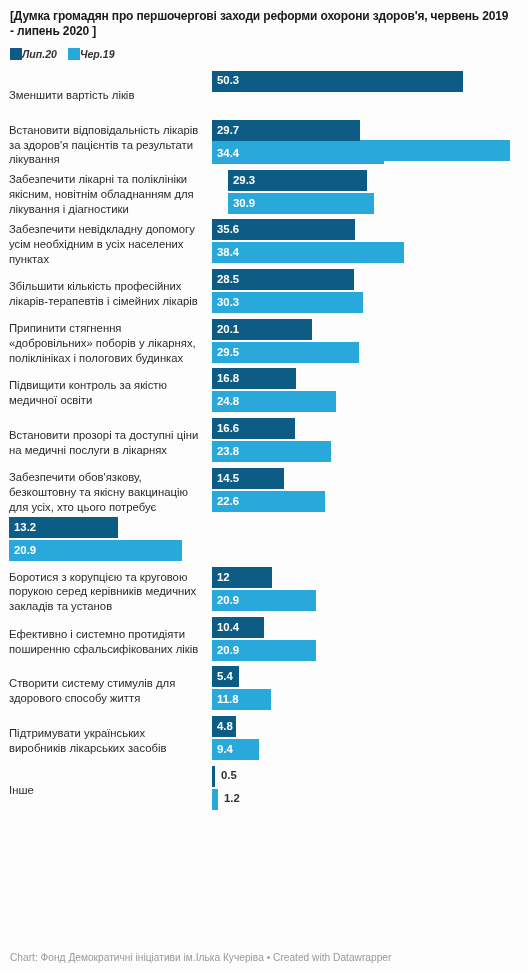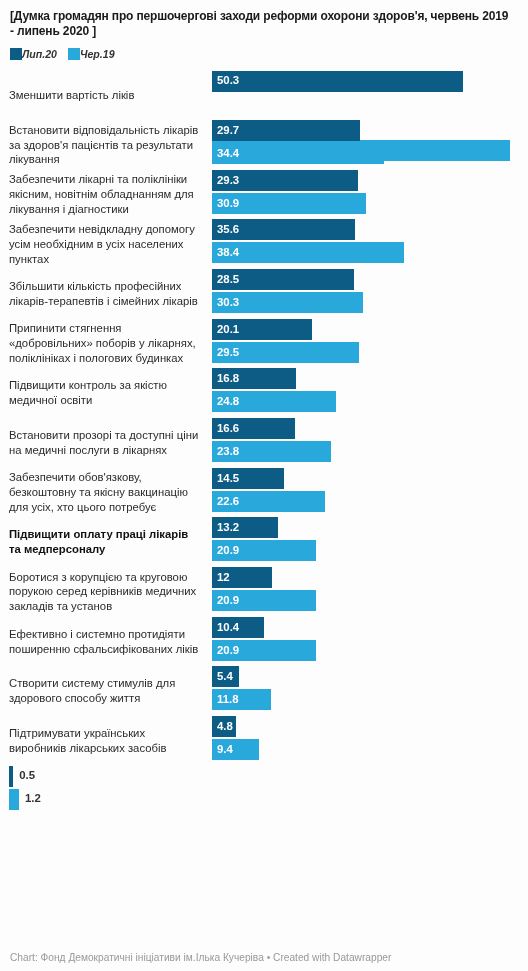--- a/index.html
+++ b/index.html
@@ -149,21 +149,21 @@
         <div class="row-label">Встановити відповідальність лікарів за здоров'я пацієнтів та результати лікування</div>
         <div class="bars">
           <div class="bar" title="Лип.20: 29.7" style="background: rgb(13, 92, 133); width: 48.2927%;">
             <span class="bar-value">29.7</span>
           </div>
           <div class="bar" title="Чер.19: 34.4" style="background: rgb(41, 168, 220); width: 55.935%;">
             <span class="bar-value">34.4</span>
           </div>
         </div>
       </div>
-      <div class="row" style="height: 49.6667px;">
+      <div class="row" style="height: 49.6667px; gap: 16px;">
         <div class="row-label">Забезпечити лікарні та поліклініки якісним, новітнім обладнанням для лікування і діагностики</div>
         <div class="bars">
           <div class="bar" title="Лип.20: 29.3" style="background: rgb(13, 92, 133); width: 47.6423%;">
             <span class="bar-value">29.3</span>
           </div>
           <div class="bar" title="Чер.19: 30.9" style="background: rgb(41, 168, 220); width: 50.2439%;">
             <span class="bar-value">30.9</span>
           </div>
         </div>
       </div>
@@ -227,21 +227,20 @@
         <div class="bars">
           <div class="bar" title="Лип.20: 14.5" style="background: rgb(13, 92, 133); width: 23.5772%;">
             <span class="bar-value">14.5</span>
           </div>
           <div class="bar" title="Чер.19: 22.6" style="background: rgb(41, 168, 220); width: 36.748%;">
             <span class="bar-value">22.6</span>
           </div>
         </div>
       </div>
       <div class="row" style="height: 49.6667px;">
-        <div class="row-label bold">Підвищити оплату праці лікарів та медперсоналу</div>
         <div class="bars">
           <div class="bar" title="Лип.20: 13.2" style="background: rgb(13, 92, 133); width: 21.4634%;">
             <span class="bar-value">13.2</span>
           </div>
           <div class="bar" title="Чер.19: 20.9" style="background: rgb(41, 168, 220); width: 33.9837%;">
             <span class="bar-value">20.9</span>
           </div>
         </div>
       </div>
       <div class="row" style="height: 49.6667px;">
@@ -282,20 +281,21 @@
         <div class="bars">
           <div class="bar" title="Лип.20: 4.8" style="background: rgb(13, 92, 133); width: 7.80488%;">
             <span class="bar-value">4.8</span>
           </div>
           <div class="bar" title="Чер.19: 9.4" style="background: rgb(41, 168, 220); width: 15.2846%;">
             <span class="bar-value">9.4</span>
           </div>
         </div>
       </div>
       <div class="row" style="height: 49.6667px;">
+        <div class="row-label">Інше</div>
         <div class="bars">
           <div class="bar" title="Лип.20: 0.5" style="background: rgb(13, 92, 133); width: 0.813008%;">
             <span class="bar-value outside">0.5</span>
           </div>
           <div class="bar" title="Чер.19: 1.2" style="background: rgb(41, 168, 220); width: 1.95122%;">
             <span class="bar-value outside">1.2</span>
           </div>
         </div>
       </div>
     </div>

